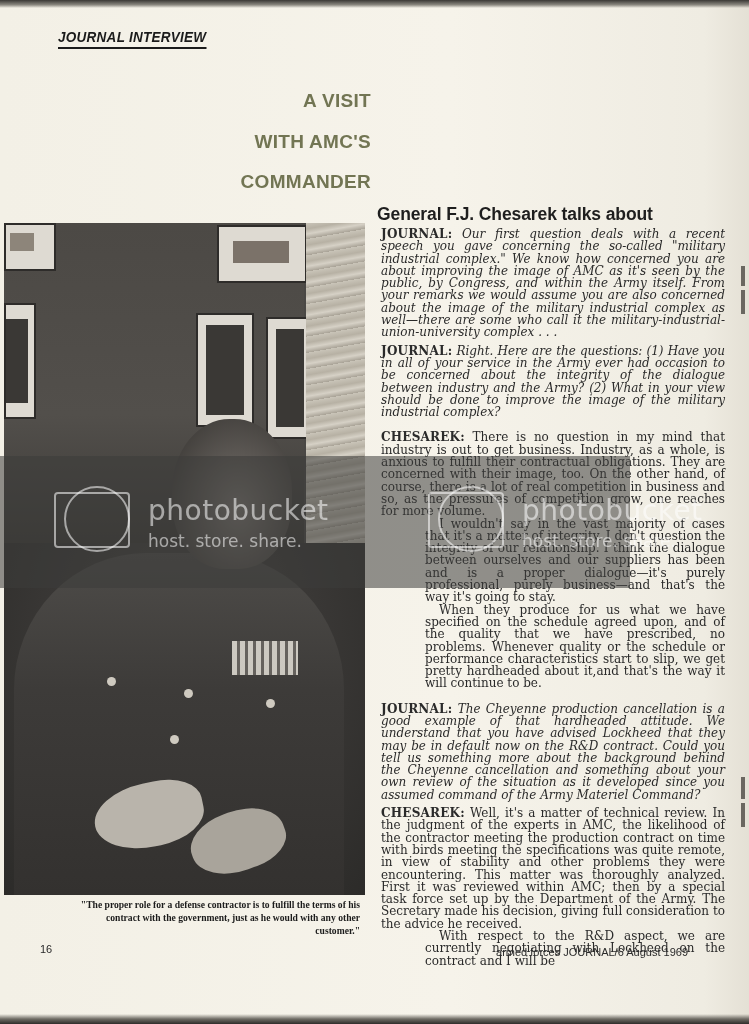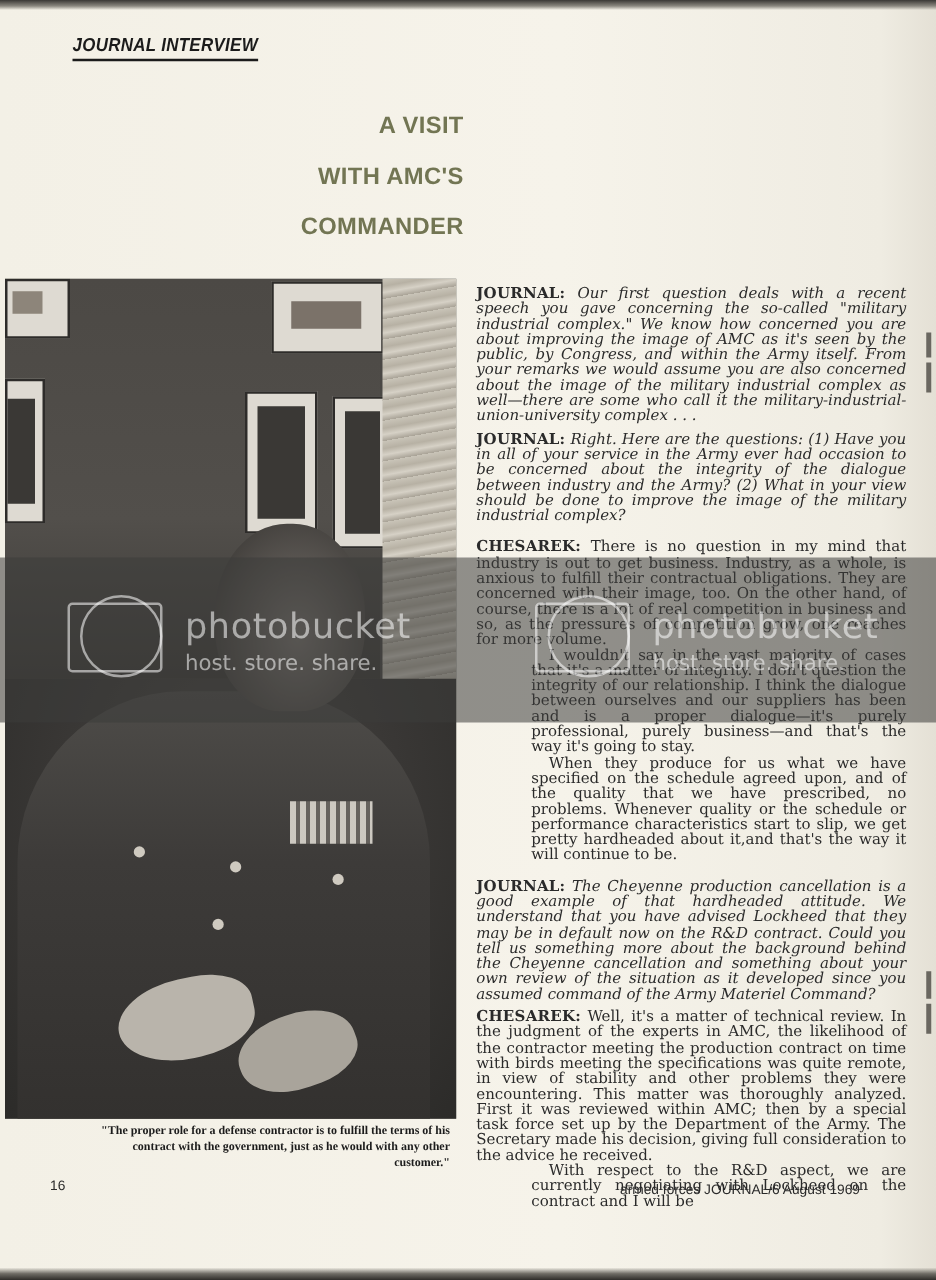--- a/index.html
+++ b/index.html
@@ -120,21 +120,21 @@
     }
     .footer-credit {
       position: absolute; right: 61px; top: 946px;
       font-family: "Liberation Sans", sans-serif; font-size: 11px; color: #2a2a2a;
       white-space: nowrap;
     }
     .margin-mark {
       position: absolute; left: 741px; width: 4px; background: #6a6760;
     }
     .watermark-band {
-      position: absolute; left: 0; top: 446px; width: 749px; height: 132px;
+      position: absolute; left: 0; top: 456px; width: 630px; height: 132px;
       background: rgba(60, 60, 58, 0.55);
     }
     .wm {
       position: absolute; top: 0; height: 132px;
     }
     .wm .cam {
       position: absolute; left: 0; top: 36px; width: 72px; height: 52px;
       border: 2px solid rgba(255,255,255,0.55); border-radius: 4px;
     }
     .wm .lens {
@@ -157,20 +157,21 @@
 
 <div class="page">
   <div class="top-shadow"></div>
 
   <div class="section-label">JOURNAL INTERVIEW</div>
 
   <div class="headline l1">A VISIT</div>
   <div class="headline l2">WITH AMC'S</div>
   <div class="headline l3">COMMANDER</div>
 
+  <div class="subhead">General F.J. Chesarek talks about</div>
 
   <div class="photo">
     <div class="wall"></div>
     <div class="frame f1">
         <div class="inner"></div>
       </div>
     <div class="frame f2">
         <div class="inner"></div>
       </div>
     <div class="frame f3">

